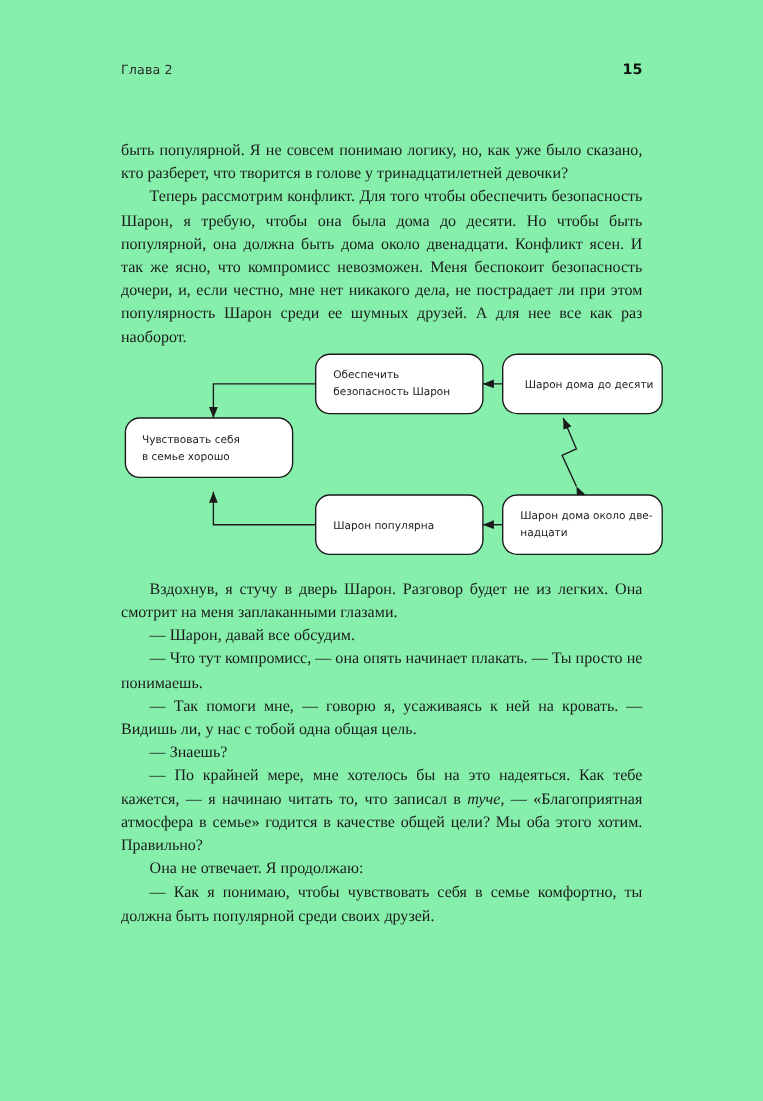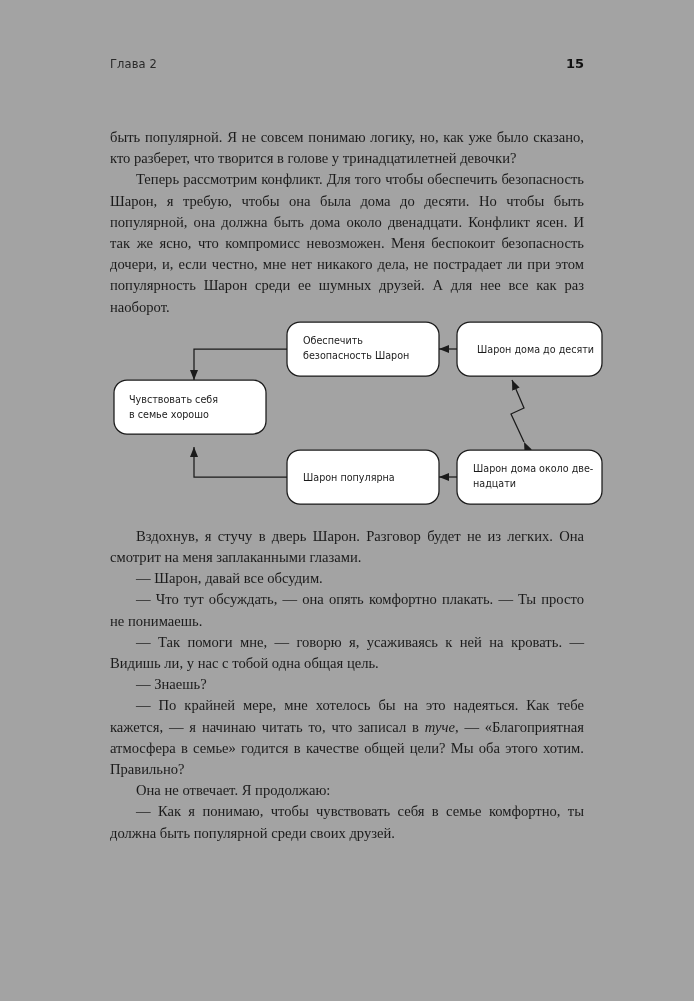--- a/index.html
+++ b/index.html
@@ -4,21 +4,21 @@
 <style>
   html, body {
     margin: 0;
     padding: 0;
     background: #ffffff;
   }
   .page {
     position: relative;
     width: 694px;
     height: 1001px;
-    background: #a3a3a3;
+    background: #86efac;
     overflow: hidden;
     font-family: "Liberation Serif", "DejaVu Serif", serif;
     color: #1b1b1b;
   }
 
   
   .runhead {
     position: absolute;
     left: 110px;
     right: 110px;
@@ -98,21 +98,21 @@
   </div>
 
   <div class="column">
     <p class="noindent">быть популярной. Я не совсем понимаю логику, но, как уже было сказано, кто разберет, что творится в голове у тринадцатилетней девочки?</p>
     <p>Теперь рассмотрим конфликт. Для того чтобы обеспечить безопасность Шарон, я требую, чтобы она была дома до десяти. Но чтобы быть популярной, она должна быть дома около двенадцати. Конфликт ясен. И так же ясно, что компромисс невозможен. Меня беспокоит безопасность дочери, и, если честно, мне нет никакого дела, не пострадает ли при этом популярность Шарон среди ее шумных друзей. А для нее все как раз наоборот.</p>
 
     <div class="figure-gap"></div>
 
     <p>Вздохнув, я стучу в дверь Шарон. Разговор будет не из легких. Она смотрит на меня заплаканными глазами.</p>
     <p>— Шарон, давай все обсудим.</p>
-    <p>— Что тут обсуждать, — она опять комфортно плакать. — Ты просто не понимаешь.</p>
+    <p>— Что тут компромисс, — она опять начинает плакать. — Ты просто не понимаешь.</p>
     <p>— Так помоги мне, — говорю я, усаживаясь к ней на кровать. — Видишь ли, у нас с тобой одна общая цель.</p>
     <p>— Знаешь?</p>
     <p id="p8">— По крайней мере, мне хотелось бы на это надеяться. Как тебе кажется, — я начинаю читать то, что записал в <i>туче</i>, — «Благоприятная атмосфера в семье» годится в качестве общей цели? Мы оба этого хотим. Правильно?</p>
     <p>Она не отвечает. Я продолжаю:</p>
     <p>— Как я понимаю, чтобы чувствовать себя в семье комфортно, ты должна быть популярной среди своих друзей.</p>
   </div>
 
   <div class="figure">
     <svg width="505" height="208" viewBox="0 0 505 208" xmlns="http://www.w3.org/2000/svg">
       <defs>

